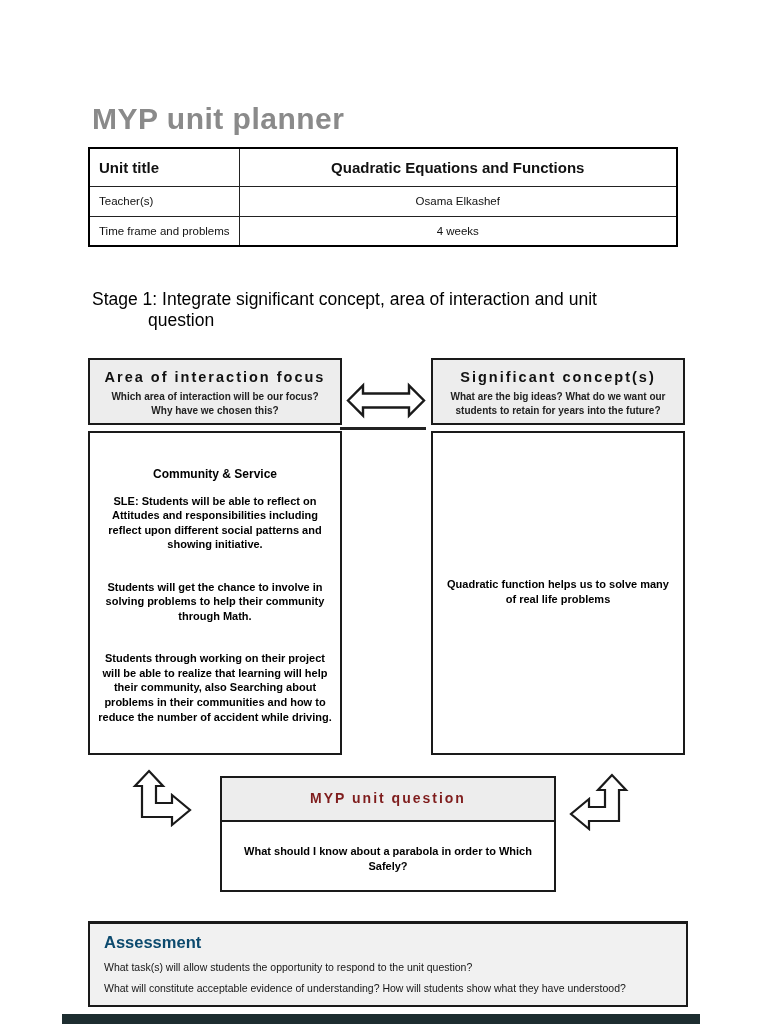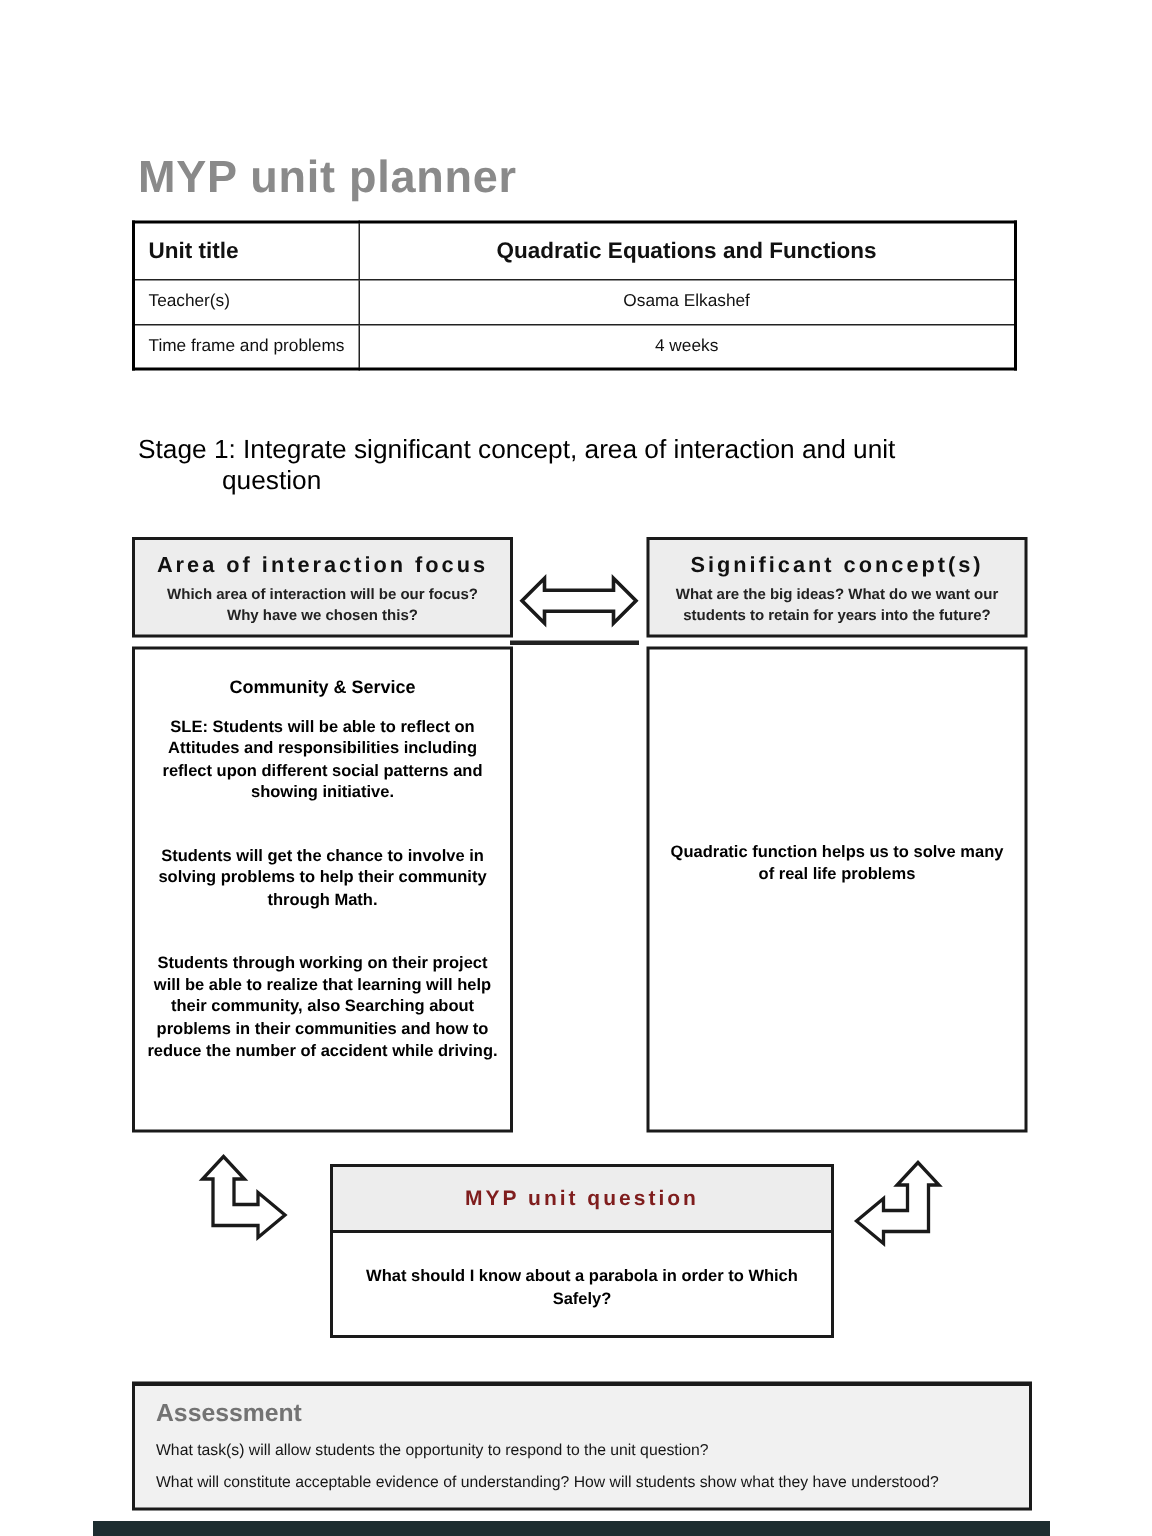--- a/index.html
+++ b/index.html
@@ -30,21 +30,21 @@
   .stage-heading{position:absolute;left:92px;top:289px;width:505px;font-size:17.5px;font-weight:400;line-height:21px;color:#000;padding-left:56px;text-indent:-56px;}
 
   
   .hdr-box{position:absolute;width:254px;height:67px;background:var(--box-header-bg);border:2px solid var(--border-dark);text-align:center;}
   .hdr-box .hdr-title{margin-top:9px;font-size:14.5px;font-weight:700;letter-spacing:2px;color:#111;}
   .hdr-box .hdr-sub{margin-top:5px;font-size:10px;font-weight:700;line-height:1.35;white-space:pre-line;color:#222;}
   #aoi-header{left:88px;top:358px;}
   #sc-header{left:431px;top:358px;}
 
   
-  .content-box{position:absolute;width:254px;height:324px;top:431px;background:#fff;border:2px solid var(--border-dark);text-align:center;padding:0 8px;}
+  .content-box{position:absolute;width:254px;height:324px;top:431px;background:#fff;border:2px solid var(--border-dark);text-align:center;padding:16px 8px;}
   #aoi-content{left:88px;}
   #sc-content{left:431px;}
   .content-box p{font-size:11px;font-weight:700;line-height:1.32;color:#000;}
   #aoi-content .p1{margin-top:18px;font-size:12px;}
   #aoi-content .p2{margin-top:11px;}
   #aoi-content .p3{margin-top:28px;}
   #aoi-content .p4{margin-top:28px;}
   #sc-content .statement{margin-top:128px;}
 
   
@@ -57,21 +57,21 @@
 
   
   .uq-box{position:absolute;left:220px;top:776px;width:336px;height:116px;border:2px solid var(--border-dark);background:#fff;}
   .uq-header{height:44px;background:var(--box-header-bg);border-bottom:2px solid var(--border-dark);text-align:center;}
   .uq-header .uq-title{padding-top:12px;font-size:14px;font-weight:700;letter-spacing:2px;color:#7f1d1d;}
   .uq-body{text-align:center;padding:22px 20px 0 20px;}
   .uq-body .uq-text{font-size:11px;font-weight:700;line-height:1.35;color:#000;}
 
   
   .assessment-box{position:absolute;left:88px;top:921px;width:600px;height:86px;background:var(--assessment-bg);border:2px solid var(--border-dark);border-top-width:3px;}
-  .assessment-title{margin:9px 0 0 14px;font-size:16.5px;font-weight:700;color:#737373;}
+  .assessment-title{margin:9px 0 0 14px;font-size:16.5px;font-weight:700;color:#0c4a6e;}
   .assessment-q{margin:9px 0 0 14px;font-size:10.5px;color:#161616;}
 
   
   .bottom-bar{position:absolute;left:62px;top:1014px;width:645px;height:10px;background:var(--bottom-bar);}
 </style>
 </head>
 <body>
 
 <div class="page">
 

